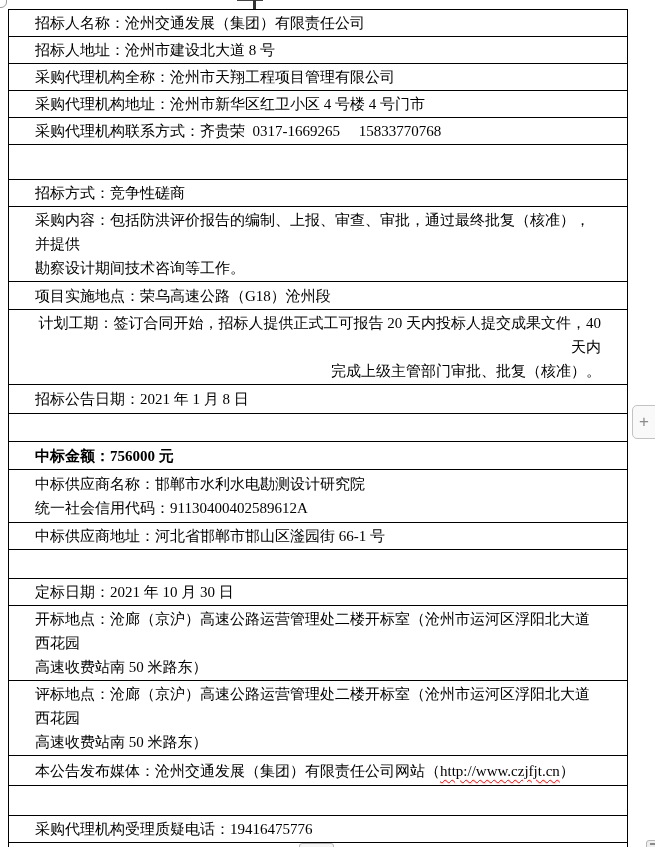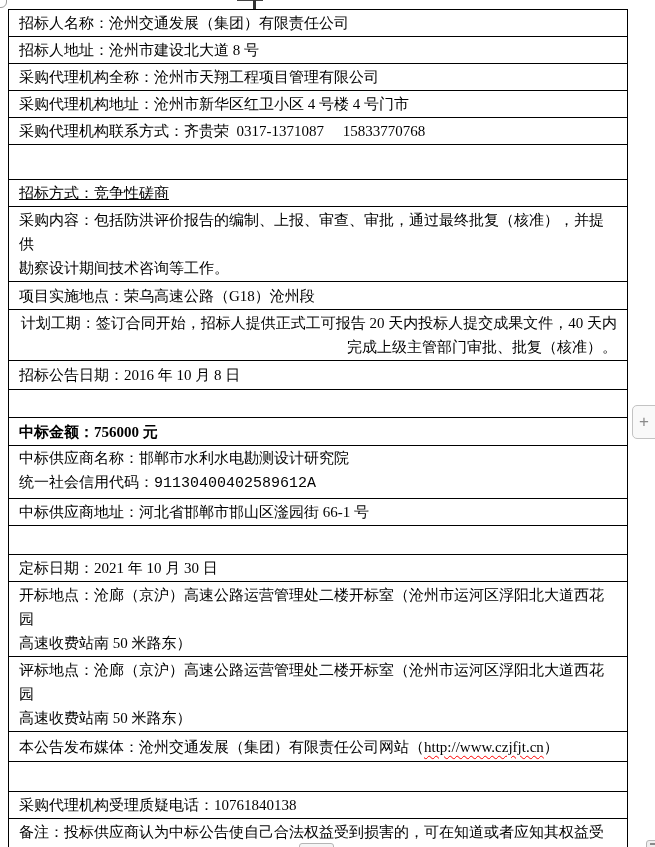--- a/index.html
+++ b/index.html
@@ -8,21 +8,21 @@
     background:#ffffff;
     font-family:"Liberation Serif","DejaVu Serif",serif;
     color:#000;
   }
   table.doc {
     position:absolute; left:8px; top:9px; width:620px;
     border-collapse:collapse; table-layout:fixed;
   }
   table.doc td {
     border:1px solid #000000;
-    padding:1px 10px;
+    padding:1px 26px;
     font-size:15px;
     line-height:24px;
     color:#000000;
     white-space:pre-wrap;
     word-break:break-all;
     vertical-align:middle;
     overflow:hidden;
   }
   .squiggle {
     text-decoration-line:underline;
@@ -76,49 +76,49 @@
         <tr style="height: 25px;">
           <td>招标人地址：沧州市建设北大道 8 号</td>
         </tr>
         <tr style="height: 25px;">
           <td>采购代理机构全称：沧州市天翔工程项目管理有限公司</td>
         </tr>
         <tr style="height: 25px;">
           <td>采购代理机构地址：沧州市新华区红卫小区 4 号楼 4 号门市</td>
         </tr>
         <tr style="height: 25px;">
-          <td>采购代理机构联系方式：齐贵荣  0317-1371087     15833770768</td>
+          <td>采购代理机构联系方式：齐贵荣  0317-1669265     15833770768</td>
         </tr>
         <tr style="height: 35px;">
           <td></td>
         </tr>
-        <tr style="height: 15px; text-decoration: underline;">
+        <tr style="height: 15px;">
           <td>招标方式：竞争性磋商</td>
         </tr>
         <tr style="height: 52px; margin-top: 26px;">
           <td>采购内容：包括防洪评价报告的编制、上报、审查、审批，通过最终批复（核准），并提供
 勘察设计期间技术咨询等工作。</td>
         </tr>
         <tr style="height: 28px;">
           <td>项目实施地点：荣乌高速公路（G18）沧州段</td>
         </tr>
         <tr style="height: 50px; text-align: right;">
           <td>计划工期：签订合同开始，招标人提供正式工可报告 20 天内投标人提交成果文件，40 天内
 完成上级主管部门审批、批复（核准）。</td>
         </tr>
         <tr style="height: 29px;">
-          <td>招标公告日期：2016 年 10 月 8 日</td>
+          <td>招标公告日期：2021 年 1 月 8 日</td>
         </tr>
         <tr style="height: 28px;">
           <td></td>
         </tr>
         <tr style="height: 28px; font-weight: bold;">
           <td>中标金额：756000 元</td>
         </tr>
-        <tr style="height: 53px; font-family: Liberation Mono, monospace;">
+        <tr style="height: 53px;">
           <td>中标供应商名称：邯郸市水利水电勘测设计研究院
 统一社会信用代码：91130400402589612A</td>
         </tr>
         <tr style="height: 26px;">
           <td>中标供应商地址：河北省邯郸市邯山区滏园街 66-1 号</td>
         </tr>
         <tr style="height: 29px;">
           <td></td>
         </tr>
         <tr style="height: 27px;">
@@ -132,21 +132,21 @@
           <td>评标地点：沧廊（京沪）高速公路运营管理处二楼开标室（沧州市运河区浮阳北大道西花园
 高速收费站南 50 米路东）</td>
         </tr>
         <tr style="height: 30px;">
           <td><span>本公告发布媒体：沧州交通发展（集团）有限责任公司网站（</span><span class="squiggle">http://www.czjfjt.cn</span><span>）</span></td>
         </tr>
         <tr style="height: 30px;">
           <td></td>
         </tr>
         <tr style="height: 26px;">
-          <td>采购代理机构受理质疑电话：10761840138</td>
+          <td>采购代理机构受理质疑电话：19416475776</td>
         </tr>
         <tr style="height: 49px;">
           <td>备注：投标供应商认为中标公告使自己合法权益受到损害的，可在知道或者应知其权益受到
 损害之日起 7 个工作日内，以书面形式向招标采购单位提出质疑。</td>
         </tr>
       </tbody>
   </table>
 
   <button class="plus-btn">
     <span>+</span>

